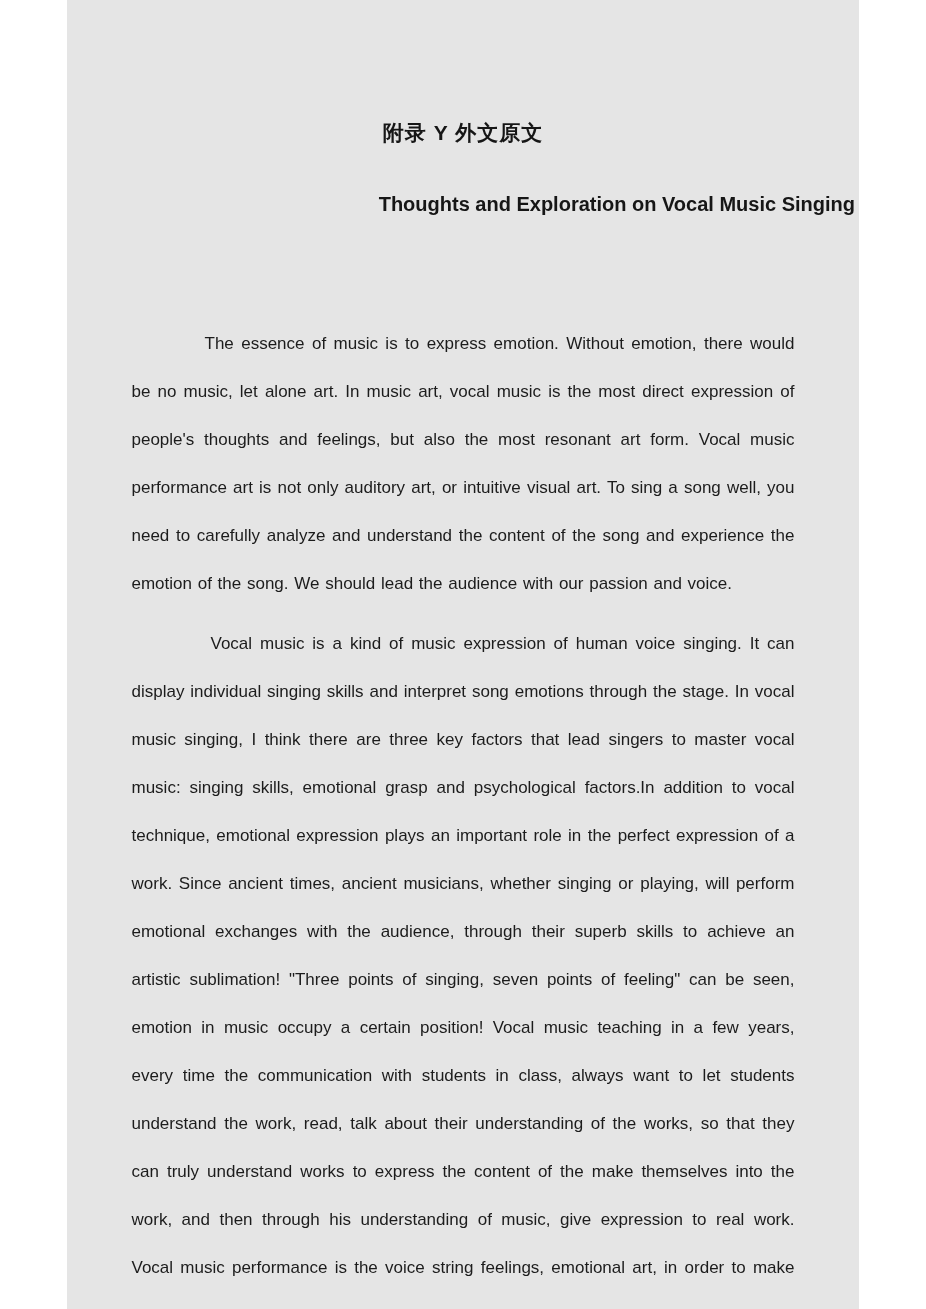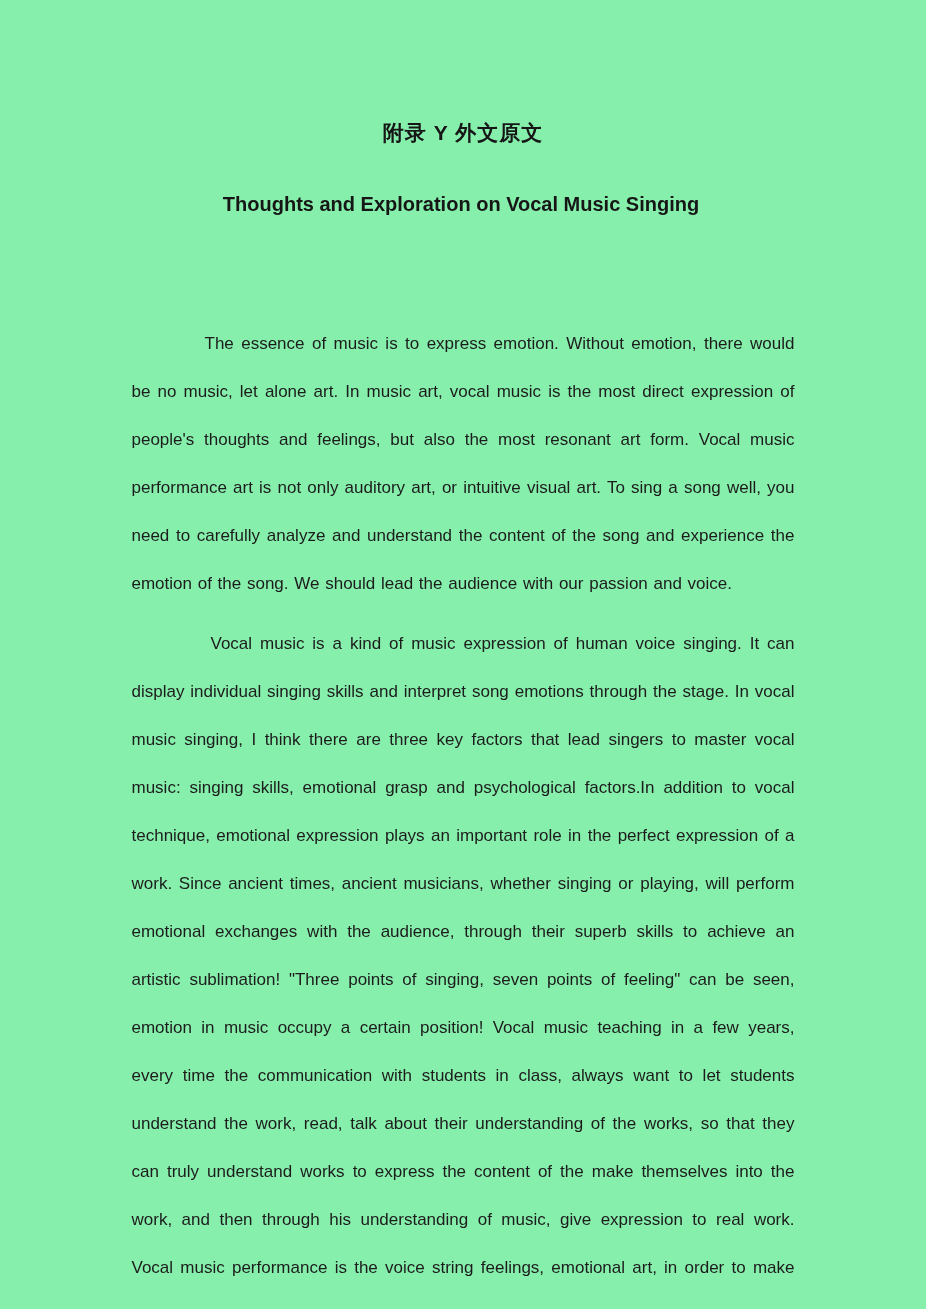--- a/index.html
+++ b/index.html
@@ -2,41 +2,41 @@
 <html><head>
 <meta charset="utf-8">
 <style>
   html, body {
     margin: 0;
     padding: 0;
     background: #ffffff;
   }
   .page {
     position: relative;
-    width: 926px;
+    width: 792px;
     height: 1309px;
     margin: 0 auto;
-    background: #86efac;
+    background: #e5e5e5;
     overflow: hidden;
     font-family: "Liberation Sans", "DejaVu Sans", sans-serif;
     color: #1c1c1c;
   }
   .appendix-heading {
     margin: 0;
     padding-top: 118px;
     text-align: center;
     font-size: 21px;
     line-height: 30px;
     font-weight: 700;
     letter-spacing: 1px;
     color: #161616;
   }
   .article-title {
     margin: 42px 4px 0 0;
-    text-align: center;
+    text-align: right;
     font-size: 20px;
     line-height: 28px;
     font-weight: 700;
     color: #161616;
   }
   .body-text {
     width: 663px;
     margin: 102px auto 0 auto;
     font-size: 17px;
     line-height: 48px;

